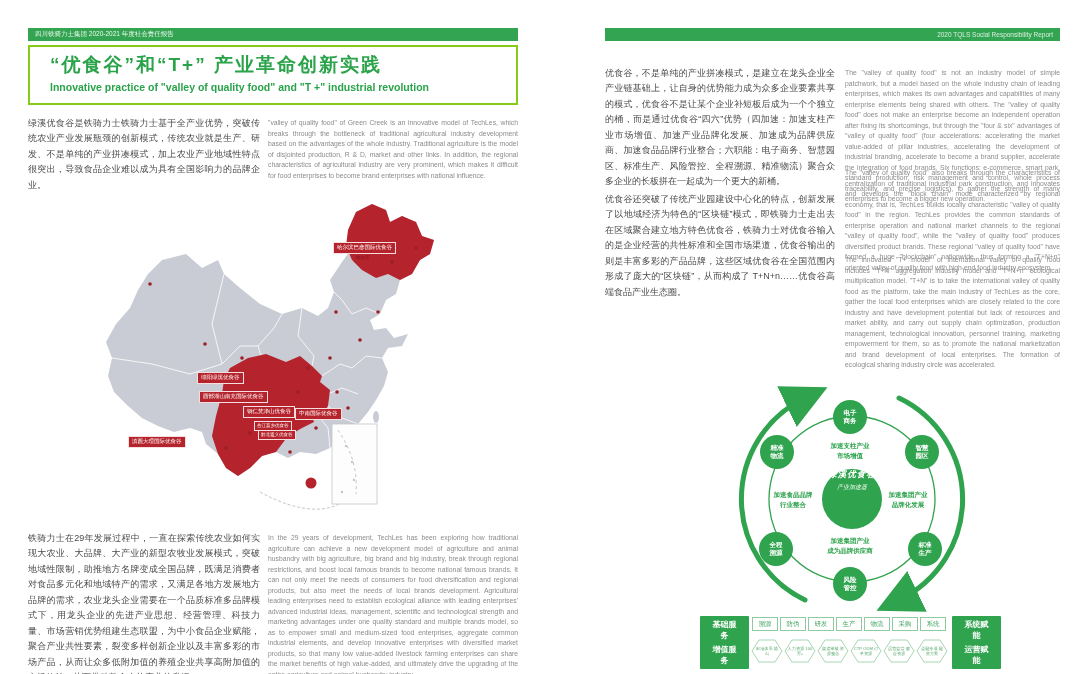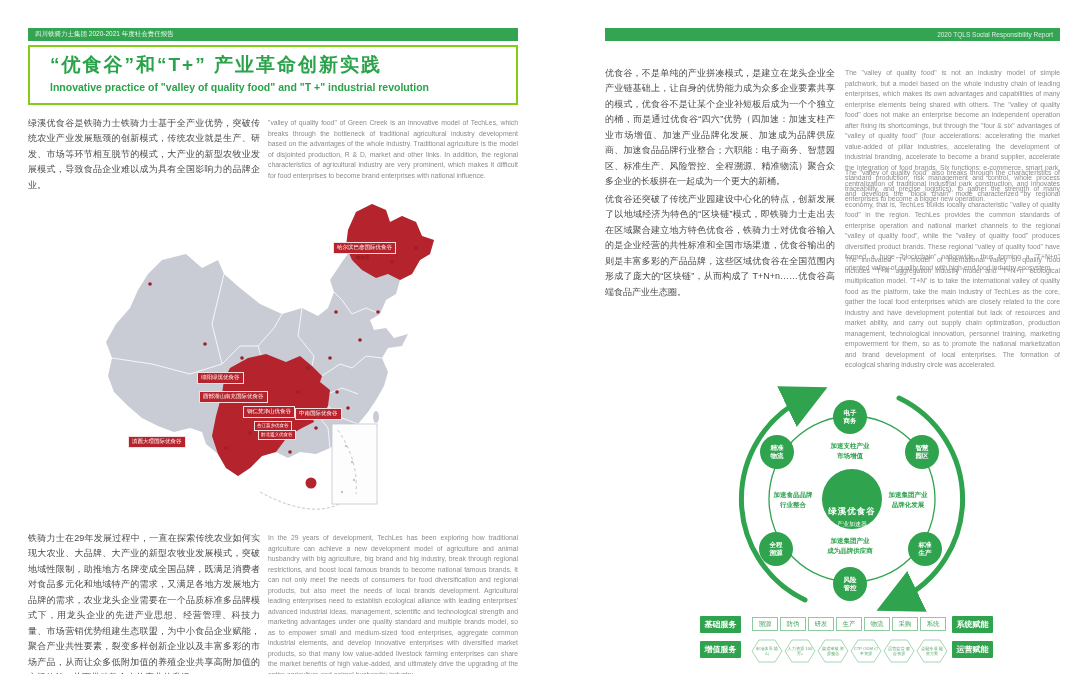--- a/index.html
+++ b/index.html
@@ -21,49 +21,49 @@
   .chip{position:absolute;background:#b5232c;border:0.5px solid rgba(255,255,255,.85);color:#fff;
         font-size:5.5px;line-height:1;padding:2px 3px;white-space:nowrap;z-index:3;}
   .chip.small{font-size:4.5px;padding:1.5px 2px;}
   .chip-sub{position:absolute;color:#7e1016;font-size:4.5px;z-index:3;white-space:nowrap;}
   
   .node{position:absolute;width:34px;height:34px;border-radius:50%;background:#2fa34d;color:#fff;
         display:flex;align-items:center;justify-content:center;text-align:center;
         font-size:6.5px;font-weight:bold;line-height:1.2;z-index:2;}
   .node span{display:block;width:15px;word-break:break-all;}
   .center-circle{position:absolute;width:60px;height:60px;border-radius:50%;background:#2fa34d;color:#fff;
-        display:flex;flex-direction:column;align-items:center;justify-content:flex-end;text-align:center;z-index:2;}
+        display:flex;flex-direction:column;align-items:center;justify-content:flex-start;text-align:center;z-index:2;font-style:italic;}
   .center-circle .t1{font-size:8.5px;font-weight:bold;letter-spacing:1px;}
   .center-circle .t2{font-size:6px;margin-top:2px;}
   .quad{position:absolute;color:#2fa34d;font-size:6.5px;font-weight:bold;text-align:center;
         white-space:pre-line;line-height:1.5;z-index:2;}
   
   .badge{position:absolute;background:#2fa34d;color:#fff;font-weight:bold;font-size:8px;
-         padding:3px 0;width:41px;text-align:center;border-radius:1px;}
+         padding:3px 12px;width:25px;text-align:center;border-radius:1px;}
   .svcbox{position:absolute;border:1px solid #8fcb9f;color:#4aa763;font-size:6.5px;background:#fff;
           width:24px;height:12px;display:flex;align-items:center;justify-content:center;}
   .hexitem{position:absolute;width:32px;height:24px;display:flex;align-items:center;justify-content:center;}
   .hexitem svg{position:absolute;left:0;top:0;}
   .hexitem .txt{position:relative;width:26px;text-align:center;font-size:4.2px;color:#5aa96d;line-height:1.2;}
 </style>
 </head>
 <body>
 
 <div class="canvas">
 
   <div class="topbar" style="left:28px;top:28px;width:490px;">
     <span>四川铁骑力士集团 2020-2021 年度社会责任报告</span>
   </div>
 
   <div class="titlebox" style="left:28px;top:45px;width:490px;height:60px;">
     <div class="title-cn">“优食谷”和“T+” 产业革命创新实践</div>
     <div class="title-en">Innovative practice of "valley of quality food" and "T +" industrial revolution</div>
   </div>
 
-  <p class="cn" style="left:28px;top:116px;width:232px;">绿溪优食谷是铁骑力士铁骑力士基于全产业优势，突破传统农业产业发展瓶颈的创新模式，传统农业就是生产、研发、市场等环节相互脱节的模式，大产业的新型农牧业发展模式，导致食品企业难以成为具有全国影响力的品牌企业。</p>
+  <p class="cn" style="left:28px;top:116px;width:232px;">绿溪优食谷是铁骑力士铁骑力士基于全产业优势，突破传统农业产业发展瓶颈的创新模式，传统农业就是生产、研发、不是单纯的产业拼凑模式，加上农业产业地域性特点很突出，导致食品企业难以成为具有全国影响力的品牌企业。</p>
   <p class="en" style="left:268px;top:118px;width:250px;">"valley of quality food" of Green Creek is an innovative model of TechLes, which breaks through the bottleneck of traditional agricultural industry development based on the advantages of the whole industry. Traditional agriculture is the model of disjointed production, R &amp; D, market and other links. In addition, the regional characteristics of agricultural industry are very prominent, which makes it difficult for food enterprises to become brand enterprises with national influence.</p>
 
   <div class="abs" style="left:90px;top:196px;width:350px;height:330px;">
     <svg width="350" height="330" viewBox="0 0 350 330">
 
       <path fill="#c9ccd4" d="M58,78 L72,64 96,58 112,72 128,64 134,78 150,92 170,108 192,118 212,112 228,120 238,112 244,96 240,84 252,66 262,52 258,34 266,16 282,8 296,14 300,26 312,20 326,26 332,40 344,44 340,58 330,64 322,78 310,84 306,98 296,104 290,118 280,124 284,134 296,132 304,142 318,138 312,150 298,152 292,162 298,176 294,190 286,204 278,216 268,228 256,240 240,252 226,258 210,256 198,262 186,256 172,260 160,272 148,280 136,272 128,258 116,248 112,236 100,232 84,236 68,230 52,222 38,210 24,196 18,180 22,162 16,146 26,128 40,112 48,94 Z"></path>
 
       <g stroke="#ffffff" stroke-width="0.9" fill="none" opacity="0.9">
         <path d="M134,78 L122,128 132,168"></path>
         <path d="M22,162 L62,168 100,178 132,168"></path>

